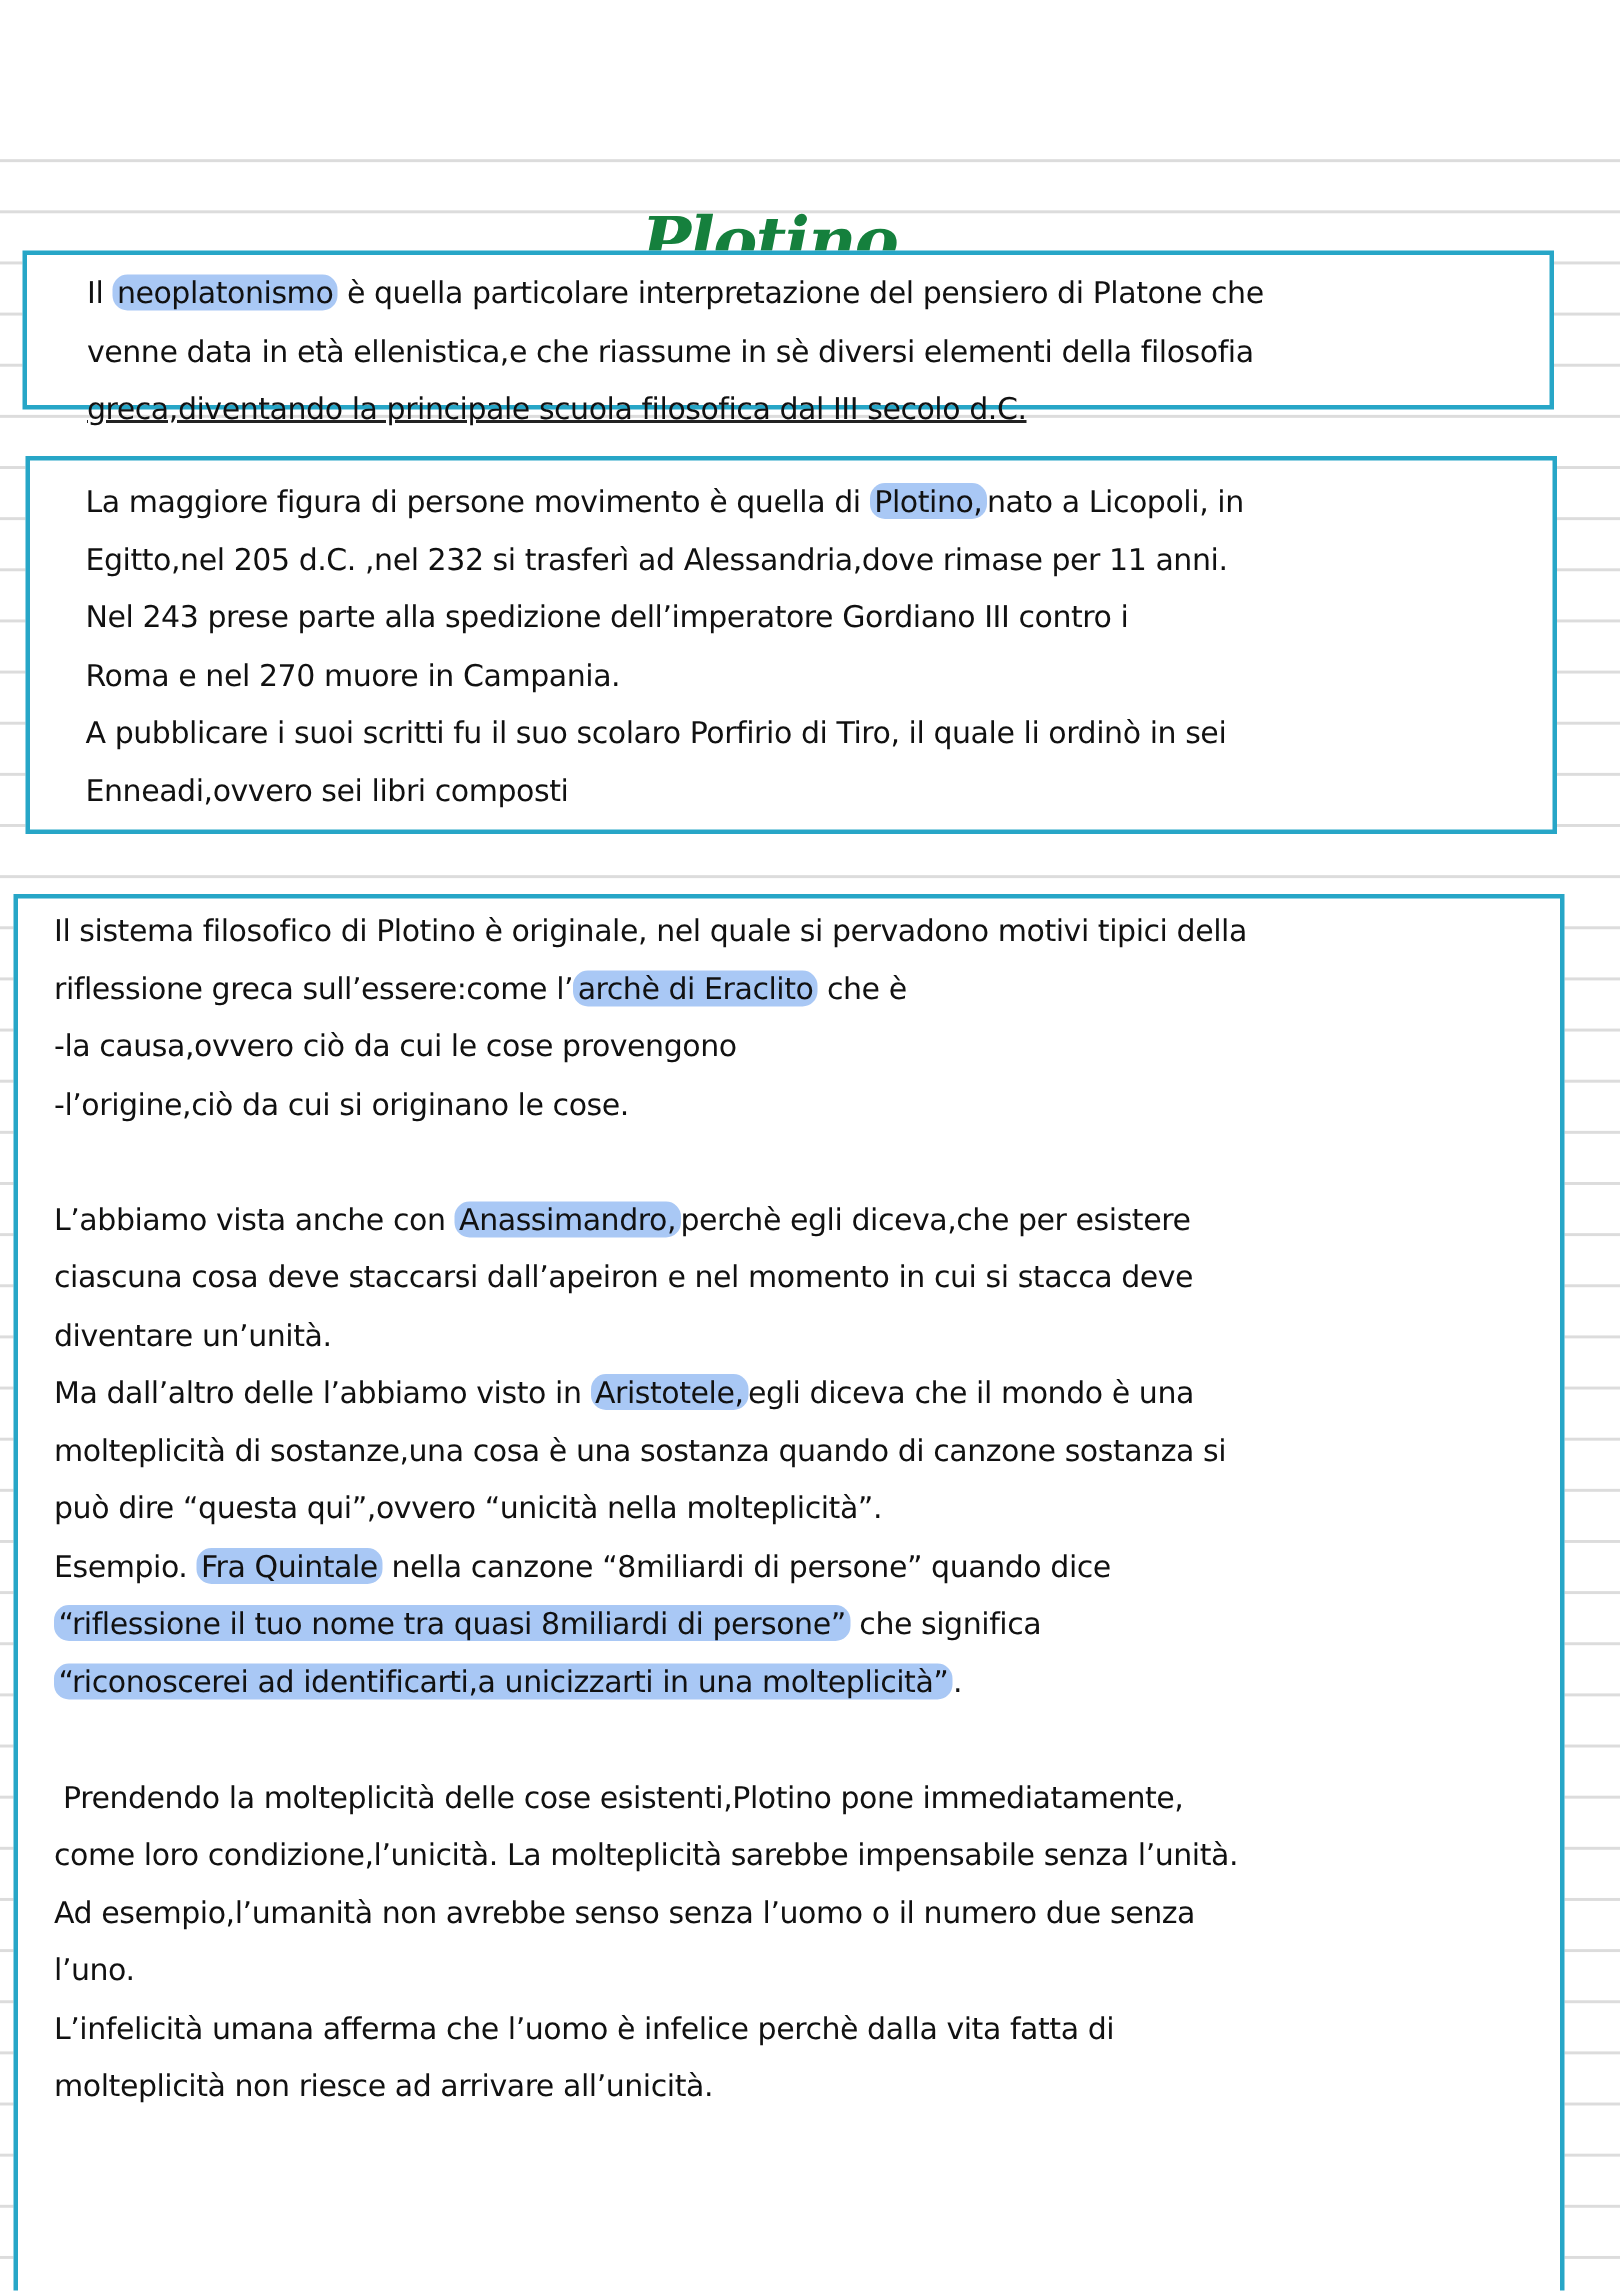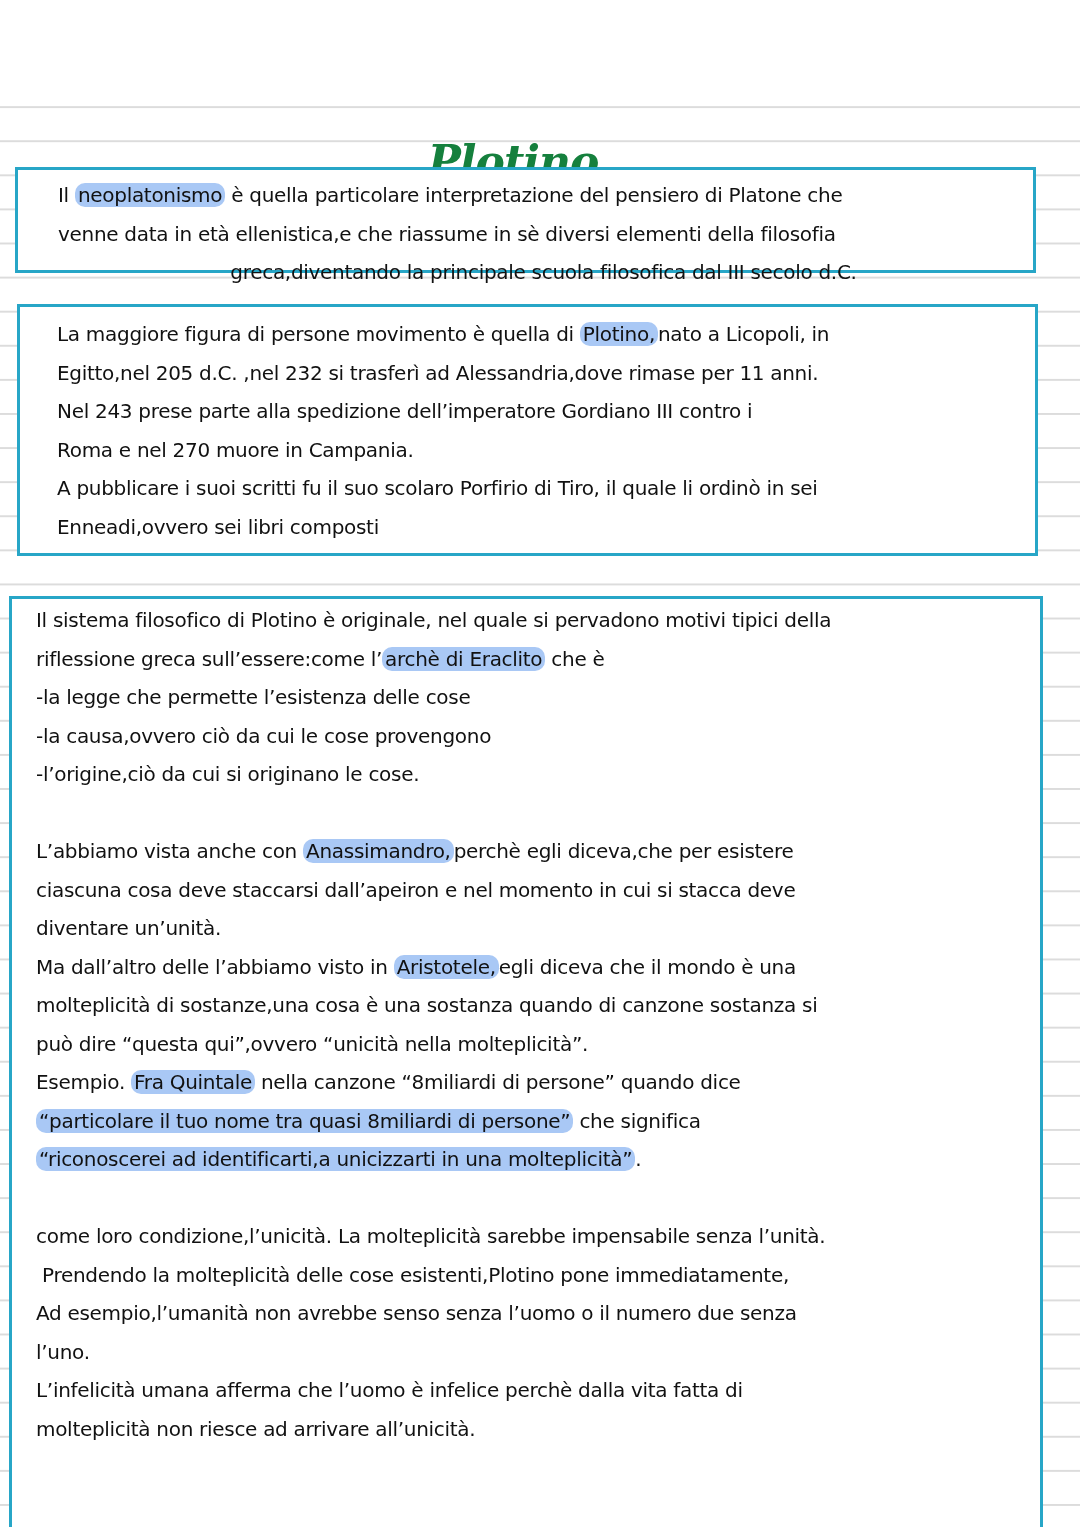--- a/index.html
+++ b/index.html
@@ -59,22 +59,22 @@
     }
     #box-1 { left: 15px; top: 167px; width: 1021px; height: 106px; padding: 4px 0 0 36px; }
     #box-2 { left: 17px; top: 304px; width: 1021px; height: 252px; padding: 6px 0 0 33px; }
     #box-3 { left: 9px; top: 596px; width: 1034px; height: 952px; padding: 0px 0 0 20px; }
     .hl {
       background: #a9c8f5;
       border-radius: 10px;
       padding: 0 3px;
     }
     .underline {
+      text-decoration: underline;
       text-decoration-color: #222;
-      text-align: center;
     }
     .gap { height: 34.5px; }
   </style>
 </head>
 <body>
 
 <div class="top-blank"></div>
 
 <h1 class="title">Plotino</h1>
 
@@ -89,33 +89,32 @@
   <p>Egitto,nel 205 d.C. ,nel 232 si trasferì ad Alessandria,dove rimase per 11 anni.</p>
   <p>Nel 243 prese parte alla spedizione dell’imperatore Gordiano III contro i</p>
   <p>Roma e nel 270 muore in Campania.</p>
   <p>A pubblicare i suoi scritti fu il suo scolaro Porfirio di Tiro, il quale li ordinò in sei</p>
   <p>Enneadi,ovvero sei libri composti</p>
 </section>
 
 <section class="box" id="box-3">
   <p>Il sistema filosofico di Plotino è originale, nel quale si pervadono motivi tipici della</p>
   <p><span>riflessione greca sull’essere:come l’</span><span class="hl">archè di Eraclito</span><span> che è</span></p>
-  <p>-la legge che permette l’esistenza delle cose</p>
   <p>-la causa,ovvero ciò da cui le cose provengono</p>
   <p>-l’origine,ciò da cui si originano le cose.</p>
   <div class="gap"></div>
   <p><span>L’abbiamo vista anche con </span><span class="hl">Anassimandro,</span><span>perchè egli diceva,che per esistere</span></p>
   <p>ciascuna cosa deve staccarsi dall’apeiron e nel momento in cui si stacca deve</p>
   <p>diventare un’unità.</p>
   <p><span>Ma dall’altro delle l’abbiamo visto in </span><span class="hl">Aristotele,</span><span>egli diceva che il mondo è una</span></p>
   <p>molteplicità di sostanze,una cosa è una sostanza quando di canzone sostanza si</p>
   <p>può dire “questa qui”,ovvero “unicità nella molteplicità”.</p>
   <p><span>Esempio. </span><span class="hl">Fra Quintale</span><span> nella canzone “8miliardi di persone” quando dice</span></p>
-  <p><span class="hl">“particolare il tuo nome tra quasi 8miliardi di persone”</span><span> che significa</span></p>
+  <p><span class="hl">“riflessione il tuo nome tra quasi 8miliardi di persone”</span><span> che significa</span></p>
   <p><span class="hl">“riconoscerei ad identificarti,a unicizzarti in una molteplicità”</span><span>.</span></p>
   <div class="gap"></div>
+  <p> Prendendo la molteplicità delle cose esistenti,Plotino pone immediatamente,</p>
   <p>come loro condizione,l’unicità. La molteplicità sarebbe impensabile senza l’unità.</p>
-  <p> Prendendo la molteplicità delle cose esistenti,Plotino pone immediatamente,</p>
   <p>Ad esempio,l’umanità non avrebbe senso senza l’uomo o il numero due senza</p>
   <p>l’uno.</p>
   <p>L’infelicità umana afferma che l’uomo è infelice perchè dalla vita fatta di</p>
   <p>molteplicità non riesce ad arrivare all’unicità.</p>
 </section>
 
 </body></html>

